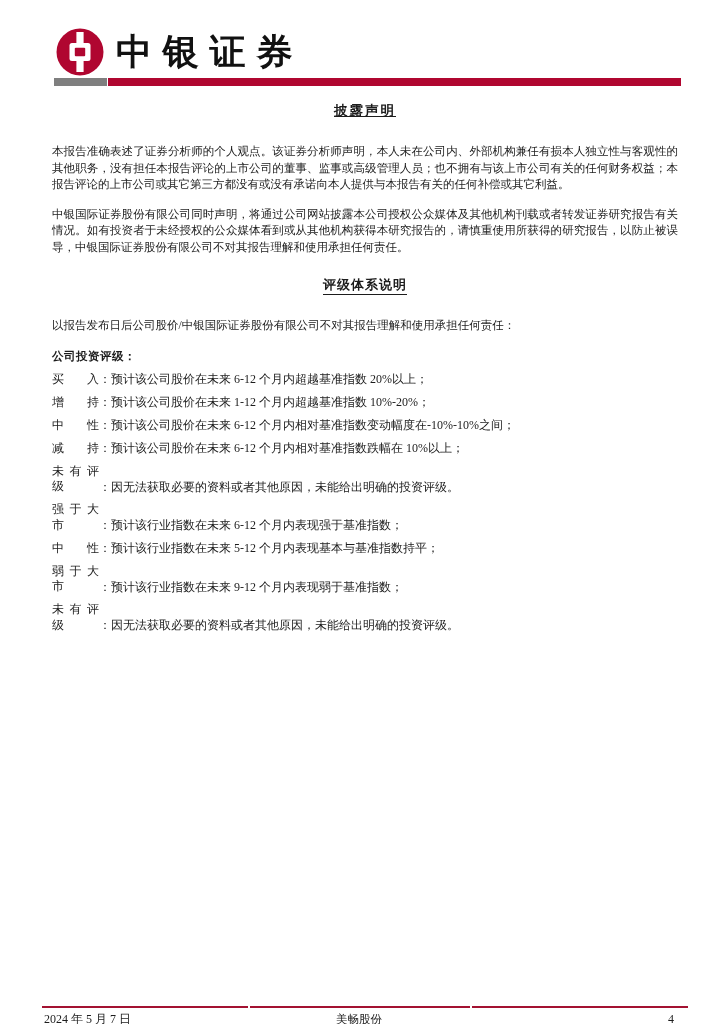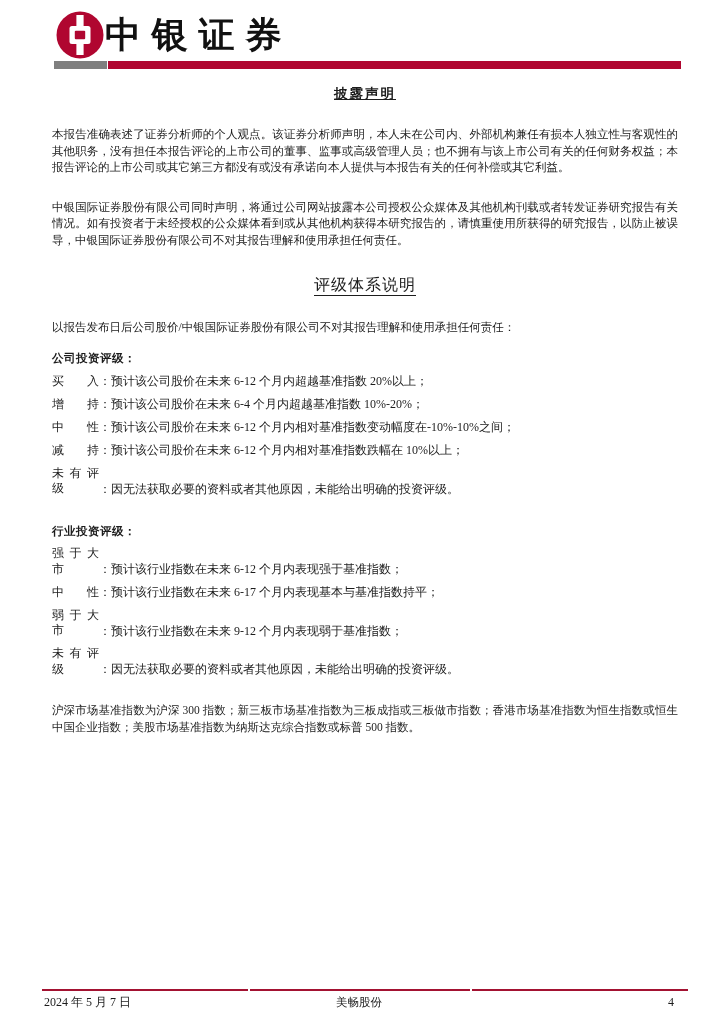--- a/index.html
+++ b/index.html
@@ -13,21 +13,22 @@
   }
   .page {
     position: relative;
     width: 724px; height: 1024px;
     background: #ffffff;
   }
 
   
   .brand-row {
     display: flex; align-items: center;
-    margin: 10px 43px 0 55px;
+    margin: 27px 43px 0 55px;
+    gap: 11px;
     height: 50px;
   }
   .brand-logo { width: 50px; height: 50px; flex: 0 0 auto; }
   .brand-wordmark {
     font-size: 36px;
     font-weight: bold;
     letter-spacing: 0.30em;
     color: #111;
     white-space: nowrap;
     line-height: 1;
@@ -44,33 +45,33 @@
   .content { margin: 0 46px 0 52px; }
   .doc-title {
     margin-top: 16px;
     text-align: center;
     font-size: 13.5px;
     font-weight: bold;
     letter-spacing: 2px;
     text-decoration: underline;
   }
   .para {
-    margin-top: 23px;
+    margin-top: 13px;
     font-size: 11.5px;
     line-height: 16.5px;
     text-align: justify;
     text-justify: inter-character;
   }
   .para.first { margin-top: 23px; }
 
   .section-heading {
-    margin-top: 27px;
+    margin-top: 21px;
     text-align: center;
-    font-size: 16px;
-    font-weight: normal;
+    font-size: 13px;
+    font-weight: bold;
     letter-spacing: 1px;
   }
   .section-heading span {
     border-bottom: 1px solid #1c1c1c;
     padding-bottom: 2px;
   }
 
   .rating-intro { margin-top: 23px; font-size: 11.5px; line-height: 16px; }
   .rating-label { margin-top: 16px; font-size: 11.5px; font-weight: bold; letter-spacing: 0.5px; }
   .rating-label.industry { margin-top: 27px; }
@@ -150,48 +151,46 @@
     </div>
 
     <p class="rating-intro">以报告发布日后公司股价/中银国际证券股份有限公司不对其报告理解和使用承担任何责任：</p>
 
     <div class="rating-label">公司投资评级：</div>
 
     <div class="rating-item">
       <span class="term">买 入</span><span class="def">：预计该公司股价在未来 6-12 个月内超越基准指数 20%以上；</span>
     </div>
     <div class="rating-item">
-      <span class="term">增 持</span><span class="def">：预计该公司股价在未来 6-4 个月内超越基准指数 10%-20%；</span>
+      <span class="term">增 持</span><span class="def">：预计该公司股价在未来 1-12 个月内超越基准指数 10%-20%；</span>
     </div>
     <div class="rating-item">
       <span class="term">中 性</span><span class="def">：预计该公司股价在未来 6-12 个月内相对基准指数变动幅度在-10%-10%之间；</span>
     </div>
     <div class="rating-item">
       <span class="term">减 持</span><span class="def">：预计该公司股价在未来 6-12 个月内相对基准指数跌幅在 10%以上；</span>
     </div>
     <div class="rating-item">
       <span class="term">未有评级</span><span class="def">：因无法获取必要的资料或者其他原因，未能给出明确的投资评级。</span>
     </div>
 
-    <div class="rating-label industry">行业投资评级：</div>
 
     <div class="rating-item">
       <span class="term">强于大市</span><span class="def">：预计该行业指数在未来 6-12 个月内表现强于基准指数；</span>
     </div>
     <div class="rating-item">
-      <span class="term">中 性</span><span class="def">：预计该行业指数在未来 6-17 个月内表现基本与基准指数持平；</span>
+      <span class="term">中 性</span><span class="def">：预计该行业指数在未来 5-12 个月内表现基本与基准指数持平；</span>
     </div>
     <div class="rating-item">
       <span class="term">弱于大市</span><span class="def">：预计该行业指数在未来 9-12 个月内表现弱于基准指数；</span>
     </div>
     <div class="rating-item">
       <span class="term">未有评级</span><span class="def">：因无法获取必要的资料或者其他原因，未能给出明确的投资评级。</span>
     </div>
 
-    <p class="benchmark-note">沪深市场基准指数为沪深 300 指数；新三板市场基准指数为三板成指或三板做市指数；香港市场基准指数为恒生指数或恒生中国企业指数；美股市场基准指数为纳斯达克综合指数或标普 500 指数。</p>
 
   </div>
 
   <div class="footer">
     <div class="footer-rule">
       <div class="r1"></div>
       <div class="r2"></div>
       <div class="r3"></div>
     </div>
     <div class="footer-text">

